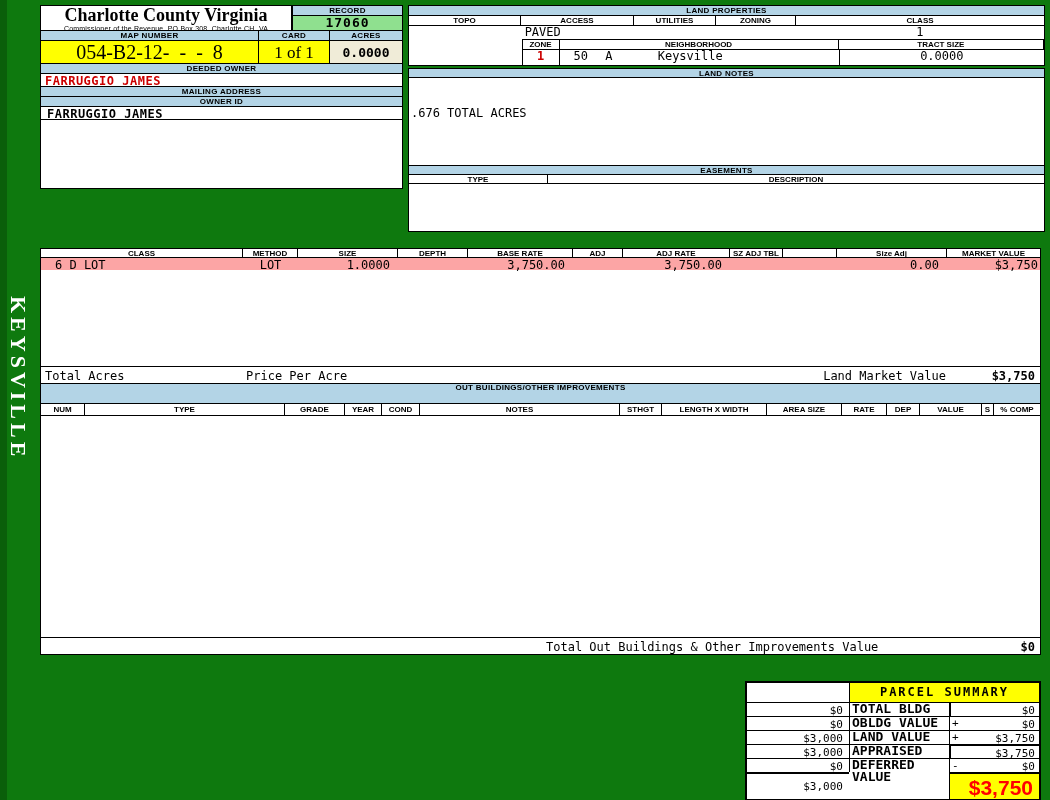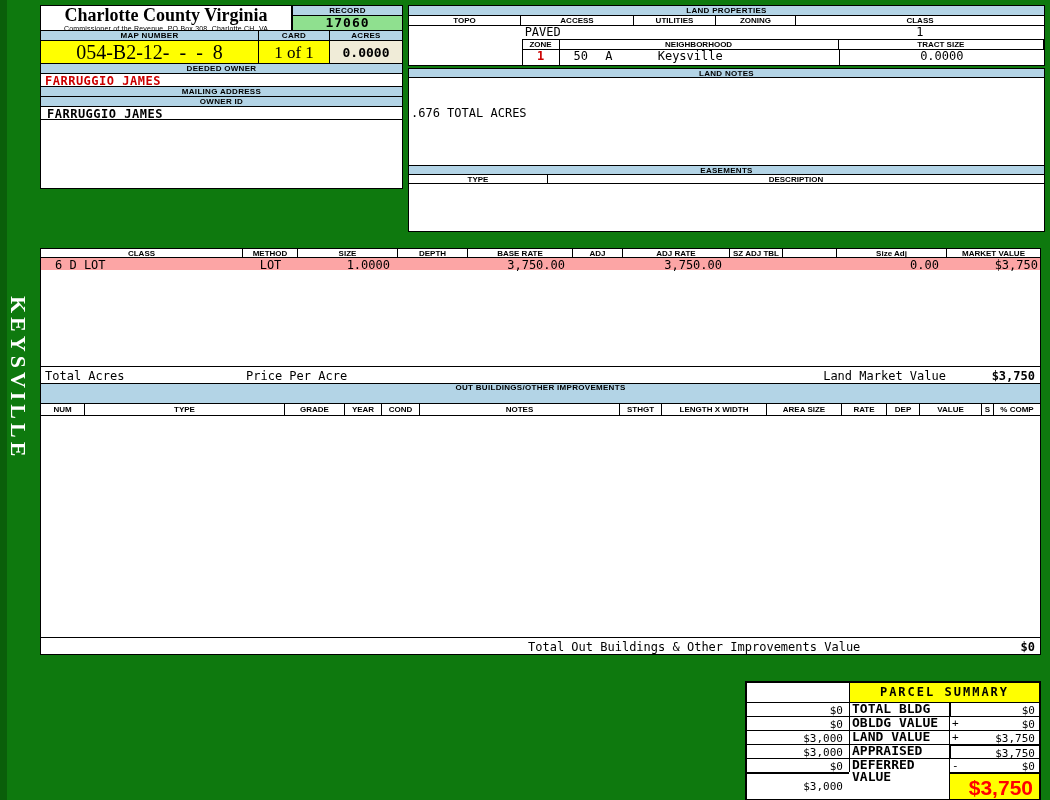--- a/index.html
+++ b/index.html
@@ -184,21 +184,21 @@
       <div class="wcell" style="width:105px; font:bold 8px 'Liberation Sans',sans-serif; text-align:center; line-height:12px;">LENGTH X WIDTH</div>
       <div class="wcell" style="width:75px; font:bold 8px 'Liberation Sans',sans-serif; text-align:center; line-height:12px;">AREA SIZE</div>
       <div class="wcell" style="width:45px; font:bold 8px 'Liberation Sans',sans-serif; text-align:center; line-height:12px;">RATE</div>
       <div class="wcell" style="width:33px; font:bold 8px 'Liberation Sans',sans-serif; text-align:center; line-height:12px;">DEP</div>
       <div class="wcell" style="width:62px; font:bold 8px 'Liberation Sans',sans-serif; text-align:center; line-height:12px;">VALUE</div>
       <div class="wcell" style="width:12px; font:bold 8px 'Liberation Sans',sans-serif; text-align:center; line-height:12px;">S</div>
       <div class="wcell" style="width:47px; font:bold 8px 'Liberation Sans',sans-serif; text-align:center; line-height:12px;">% COMP</div>
     </div>
     <div style="height:223px; background:#fff; border:1px solid #000; border-top:none;"></div>
     <div class="tot-row mono" style="height:18px;">
-      <span style="left:487px;">Total Out Buildings &amp; Other Improvements Value</span>
+      <span style="left:505px;">Total Out Buildings &amp; Other Improvements Value</span>
       <span style="right:5px; font-weight:bold;">$0</span>
     </div>
   </div>
 
   <div class="ps">
     <div class="nol not"></div>
     <div class="ps-title not">PARCEL SUMMARY</div>
 
     <div class="ps-prior nol">$0</div>
     <div class="ps-label">TOTAL BLDG VALUE</div>

